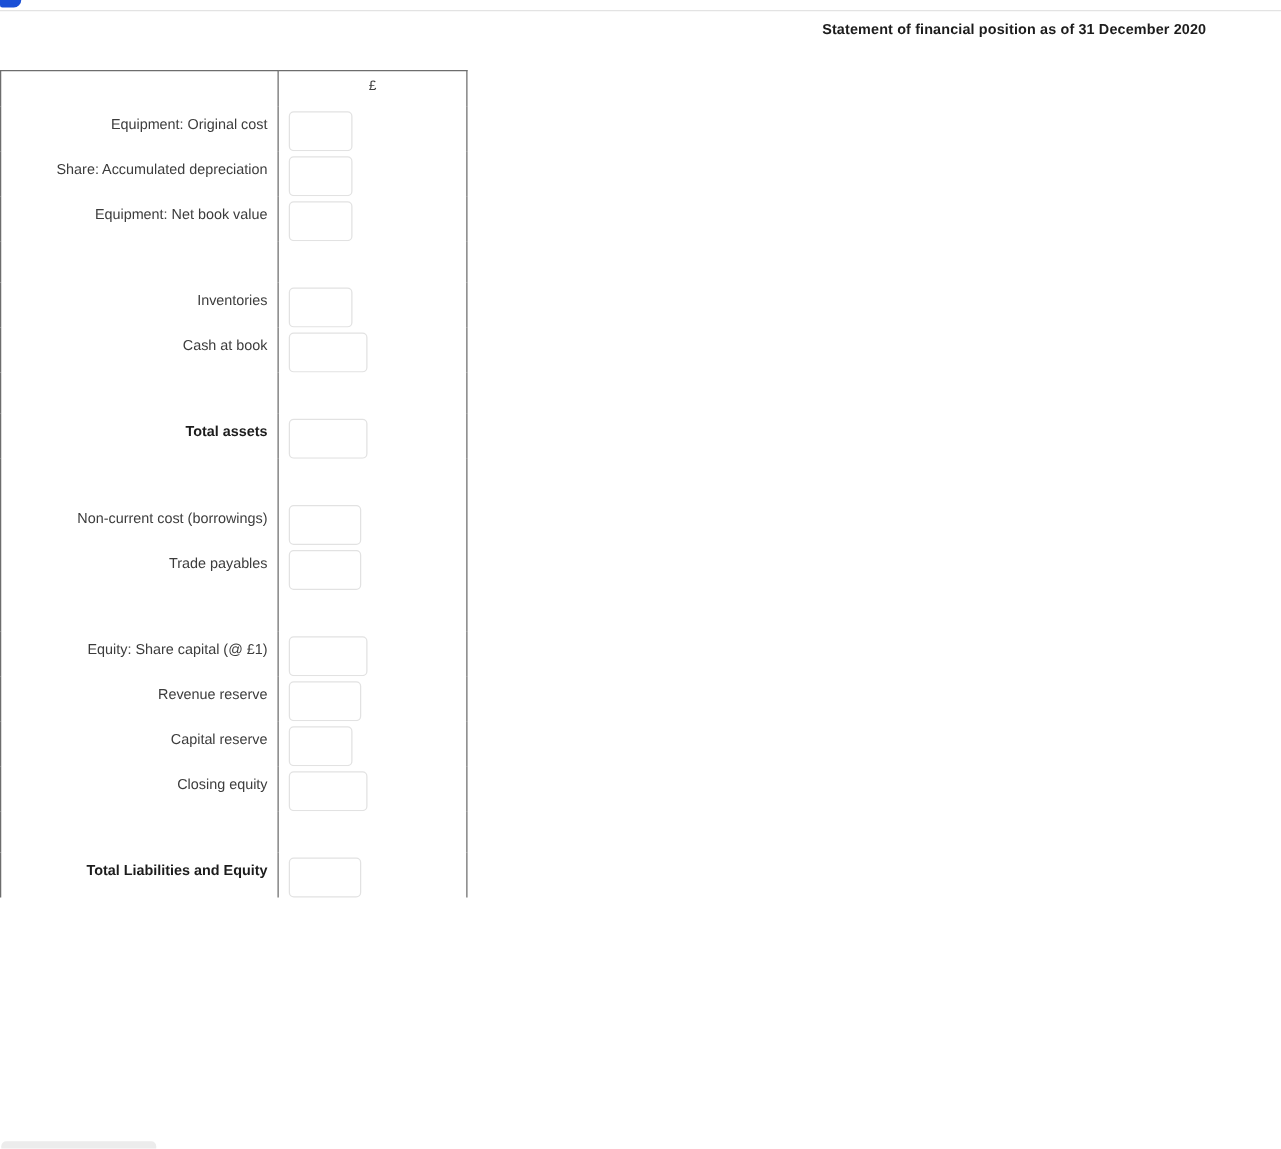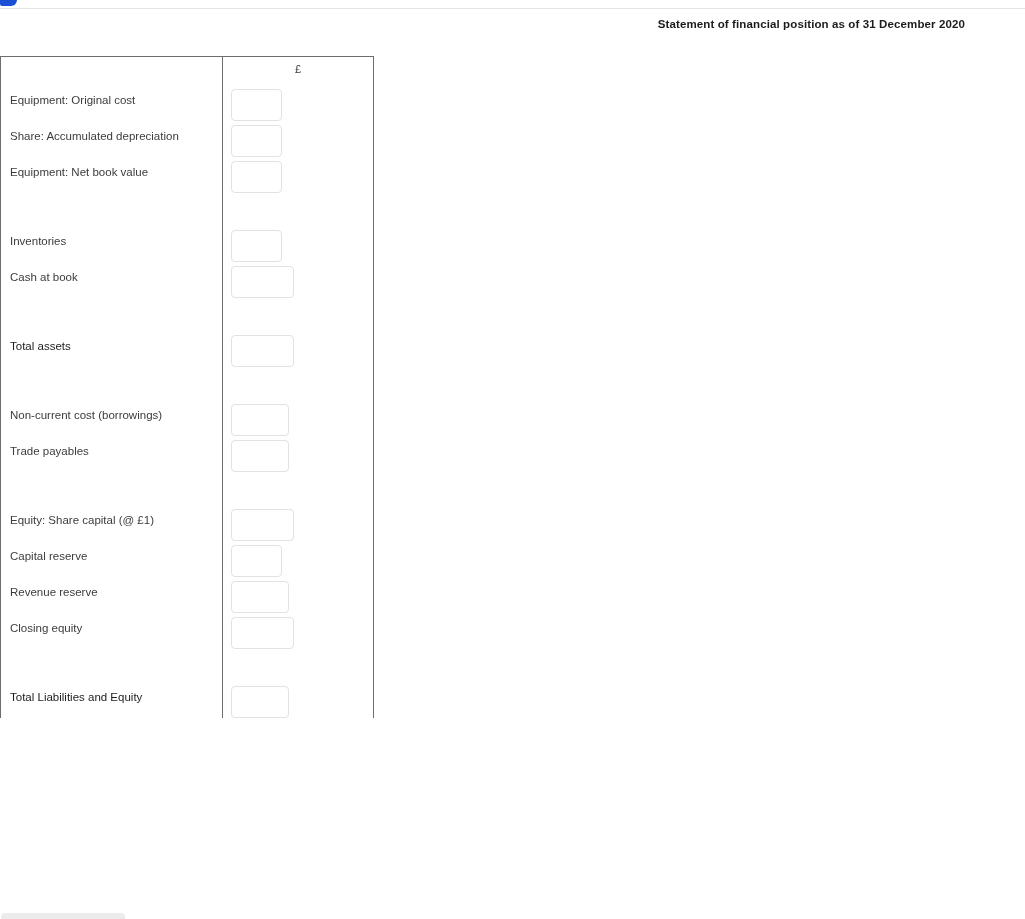--- a/index.html
+++ b/index.html
@@ -93,23 +93,24 @@
     color: #3c3c3c;
     padding-top: 6px;
     height: 16px;
   }
 
   td.label-cell {
     font-size: 11.5px;
     color: #3c3c3c;
     padding: 7px 8px 0 9px;
     line-height: 16px;
+    text-align: right;
   }
   td.label-cell.bold {
-    font-weight: normal;
+    font-weight: bold;
     color: #1c1c1c;
   }
   td.value-cell {
     padding: 4px 0 0 8px;
   }
 
   .answer-box {
     display: block;
     box-sizing: border-box;
     border: 1px solid #e2e2e2;
@@ -228,29 +229,29 @@
         <td class="label-cell"></td>
         <td class="value-cell"></td>
       </tr>
       <tr>
         <td class="label-cell">Equity: Share capital (@ £1)</td>
         <td class="value-cell">
           <input type="text" class="answer-box wide" value="" style="">
         </td>
       </tr>
       <tr>
+        <td class="label-cell">Revenue reserve</td>
+        <td class="value-cell">
+          <input type="text" class="answer-box mid" value="" style="">
+        </td>
+      </tr>
+      <tr>
         <td class="label-cell">Capital reserve</td>
         <td class="value-cell">
           <input type="text" class="answer-box narrow" value="" style="">
-        </td>
-      </tr>
-      <tr>
-        <td class="label-cell">Revenue reserve</td>
-        <td class="value-cell">
-          <input type="text" class="answer-box mid" value="" style="">
         </td>
       </tr>
       <tr>
         <td class="label-cell">Closing equity</td>
         <td class="value-cell">
           <input type="text" class="answer-box wide" value="" style="">
         </td>
       </tr>
       <tr class="spacer-row">
         <td class="label-cell"></td>

